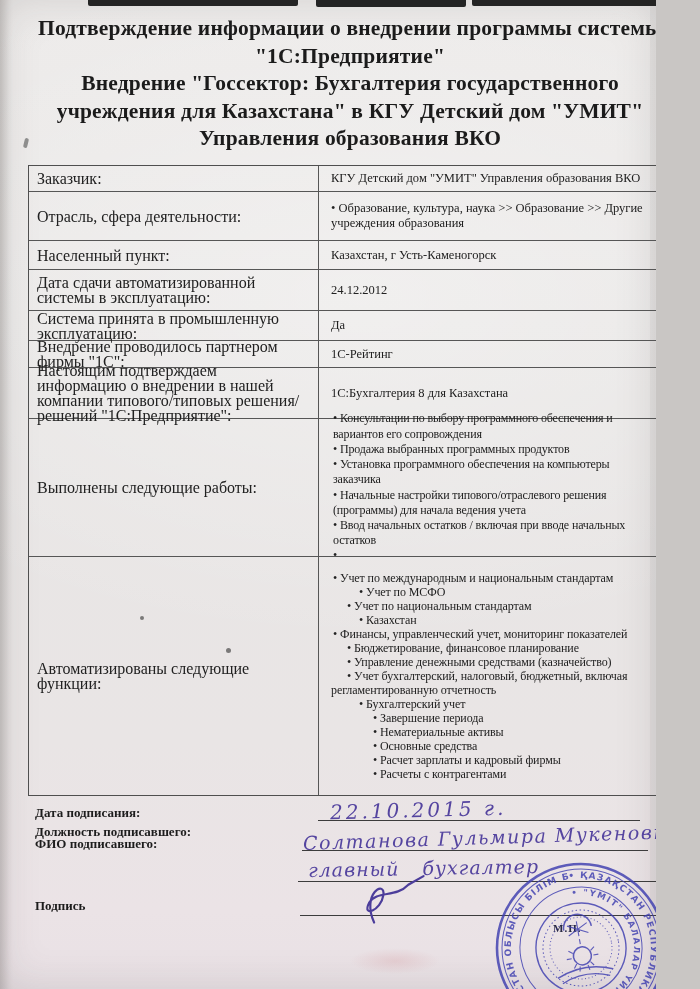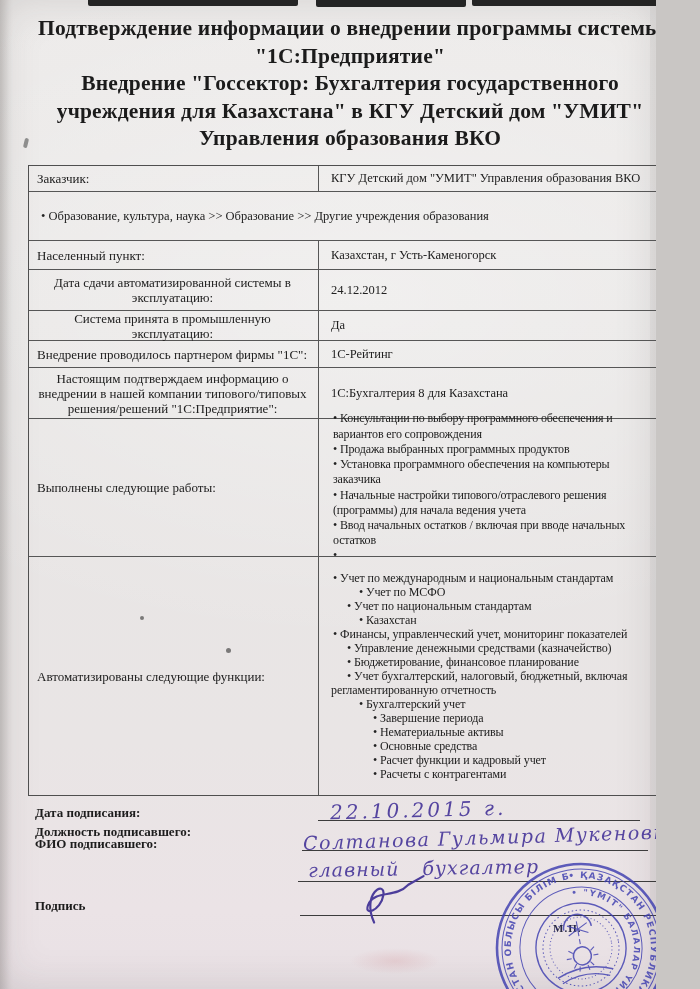--- a/index.html
+++ b/index.html
@@ -23,21 +23,21 @@
   
   .title{position:absolute;left:30px;top:15px;width:640px;text-align:center;
     font-size:21.5px;font-weight:700;line-height:27.6px;color:#1b1b1b;letter-spacing:.2px;}
 
   
   .doc-table{position:absolute;left:28px;top:165px;width:632px;
     border:1px solid #4f4f4f;color:#212121;}
   .t-row{display:flex;border-bottom:1px solid #565656;}
   .t-row:last-child{border-bottom:none;}
   .cell-l{width:290px;border-right:1px solid #565656;display:flex;align-items:center;
-    padding:2px 10px 2px 8px;box-sizing:border-box;font-size:13px;line-height:15px;text-align:center;}
+    padding:2px 10px 2px 8px;box-sizing:border-box;font-size:16px;line-height:15px;}
   .cell-r{flex:1;display:flex;flex-direction:column;justify-content:center;
     padding:3px 6px 3px 12px;box-sizing:border-box;font-size:12.5px;line-height:15px;}
   .h25{height:25px}.h48{height:48px}.h28{height:28px}.h40{height:40px}
   .h29{height:29px}.h26{height:26px}.h50{height:50px}.h137{height:137px}.h238{height:238px}
   .cell-r.list8 div{font-size:12px;line-height:15.2px;letter-spacing:-.15px;}
   .cell-r.list9 div{font-size:12px;line-height:14px;letter-spacing:-.1px;}
   .ind-0{padding-left:2px}.ind-1{padding-left:16px}.ind-2{padding-left:28px}.ind-3{padding-left:42px}
   .hang{padding-left:0;text-indent:16px;}
 
   
@@ -76,20 +76,21 @@
   </div>
 
   <div class="doc-table">
     <div class="t-row h25">
       <div class="cell-l">Заказчик:</div>
       <div class="cell-r">
           <div>КГУ Детский дом "УМИТ" Управления образования ВКО</div>
         </div>
     </div>
     <div class="t-row h48">
+      <div class="cell-l">Отрасль, сфера деятельности:</div>
       <div class="cell-r">
           <div>• Образование, культура, наука &gt;&gt; Образование &gt;&gt; Другие учреждения образования</div>
         </div>
     </div>
     <div class="t-row h28">
       <div class="cell-l">Населенный пункт:</div>
       <div class="cell-r">
           <div>Казахстан, г Усть-Каменогорск</div>
         </div>
     </div>
@@ -129,28 +130,28 @@
       </div>
     </div>
     <div class="t-row h238">
       <div class="cell-l">Автоматизированы следующие функции:</div>
       <div class="cell-r list9">
         <div class="ind-0">• Учет по международным и национальным стандартам</div>
         <div class="ind-2">• Учет по МСФО</div>
         <div class="ind-1">• Учет по национальным стандартам</div>
         <div class="ind-2">• Казахстан</div>
         <div class="ind-0">• Финансы, управленческий учет, мониторинг показателей</div>
+        <div class="ind-1">• Бюджетирование, финансовое планирование</div>
         <div class="ind-1">• Управление денежными средствами (казначейство)</div>
-        <div class="ind-1">• Бюджетирование, финансовое планирование</div>
         <div class="ind-1 hang">• Учет бухгалтерский, налоговый, бюджетный, включая регламентированную отчетность</div>
         <div class="ind-2">• Бухгалтерский учет</div>
         <div class="ind-3">• Завершение периода</div>
         <div class="ind-3">• Нематериальные активы</div>
         <div class="ind-3">• Основные средства</div>
-        <div class="ind-3">• Расчет функции и кадровый учет</div>
+        <div class="ind-3">• Расчет зарплаты и кадровый фирмы</div>
         <div class="ind-3">• Расчеты с контрагентами</div>
       </div>
     </div>
   </div>
 
   <div class="sig-label" style="top:805px">Дата подписания:</div>
   <div class="hand hand-date" style="left:330px;top:798px">22.10.2015 г.</div>
   <div class="sig-line" style="left:318px;top:820px;width:322px"></div>
 
   <div class="sig-label" style="top:836px">ФИО подписавшего:</div>

